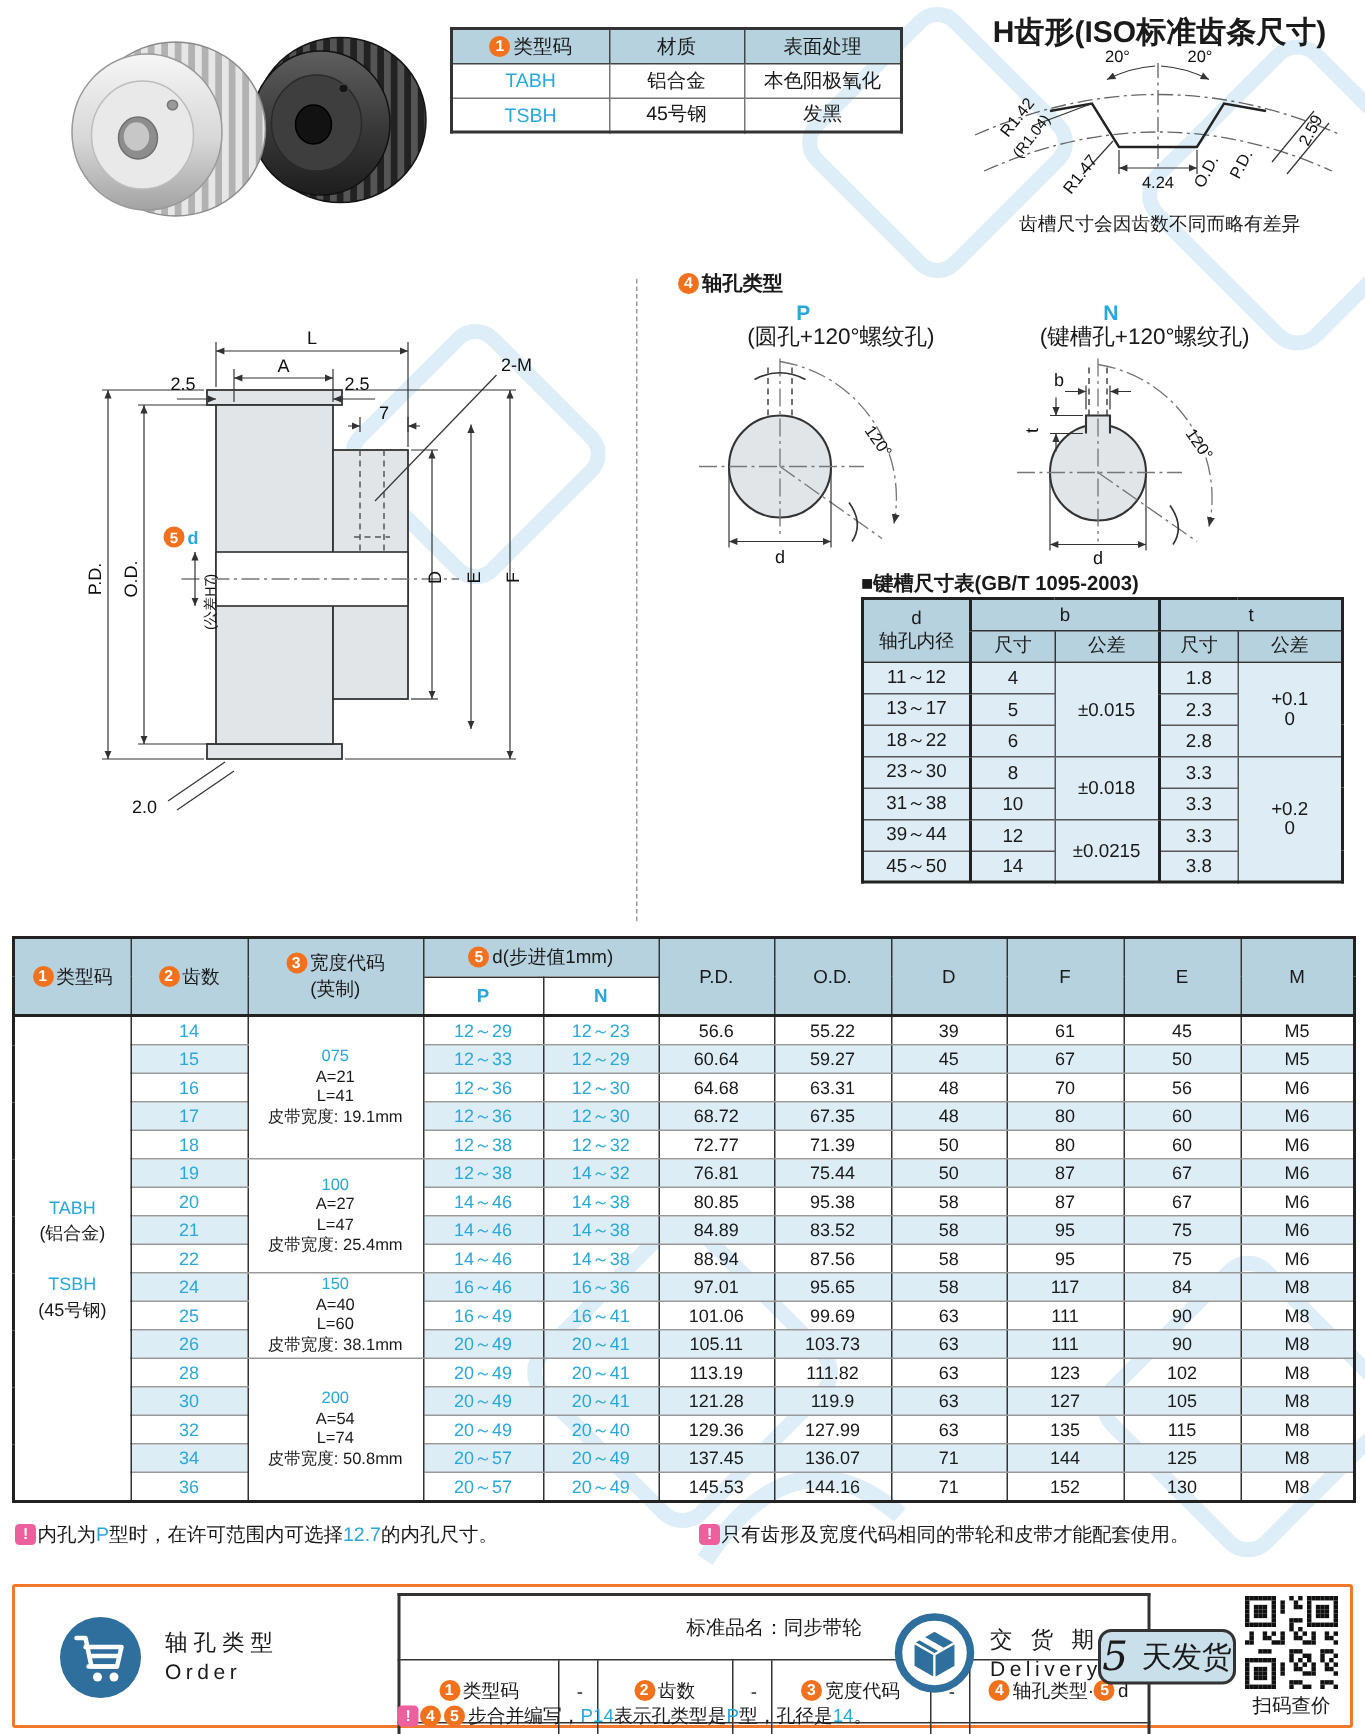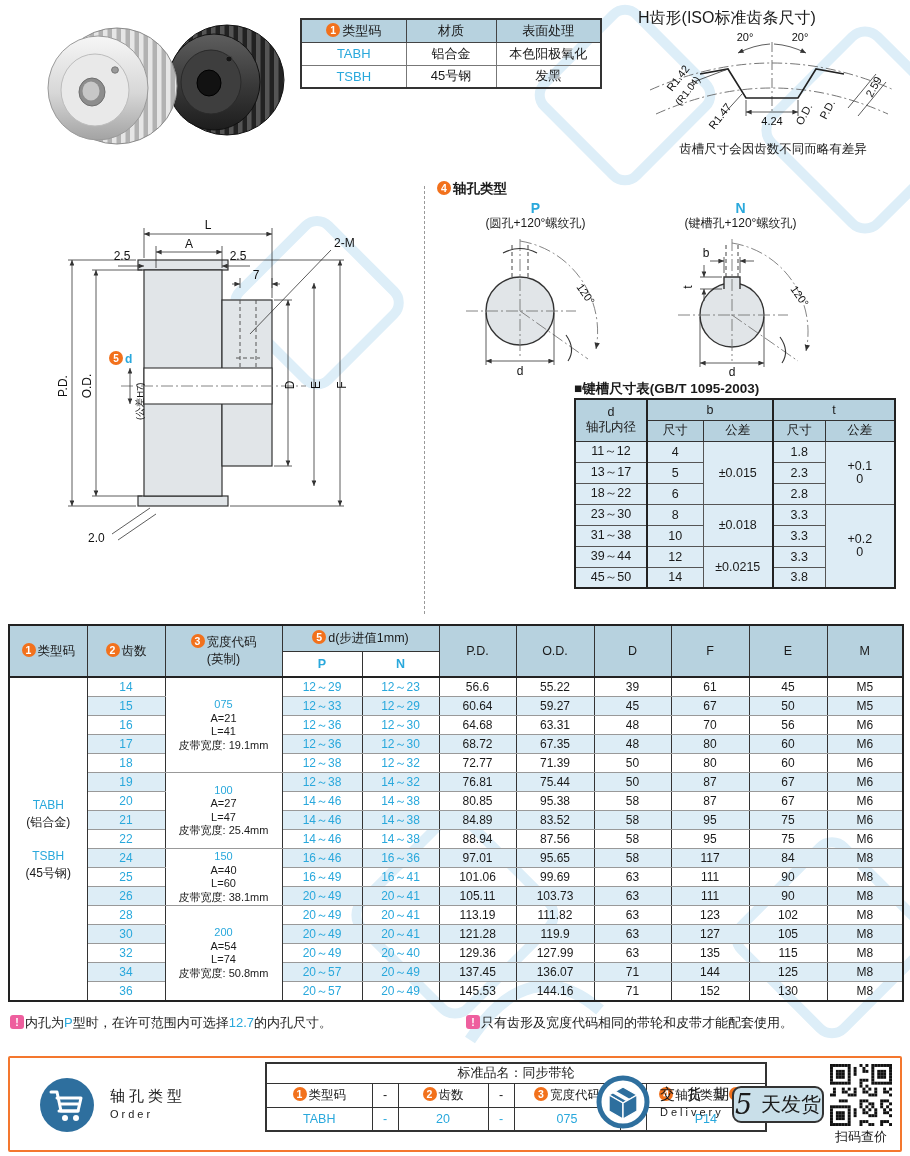--- a/index.html
+++ b/index.html
@@ -8,51 +8,51 @@
 .abs{position:absolute;z-index:1}
 .cyan{color:#29a8dc}
 .badge{display:inline-block;min-width:14px;height:14px;line-height:14px;border-radius:50%;background:#f2711c;color:#fff;font-size:10.5px;font-weight:bold;text-align:center;margin-right:2px;vertical-align:1px}
 .badge.pink{background:#ee5f9e;border-radius:3px;margin-right:1px}
 table{border-collapse:collapse}
 
 .mat{width:300px;border:2px solid #333;table-layout:fixed;font-size:13px}
 .mat th{background:#b7d2df;height:23px;font-weight:normal;border:1px solid #444}
 .mat td{height:23px;text-align:center;border:1px solid #777;background:transparent}
 
-.tooth-title{font-size:16px;font-weight:normal;text-align:left;width:270px}
+.tooth-title{font-size:20px;font-weight:bold;text-align:center;width:270px}
 .tooth-note{font-size:12.5px;text-align:center;width:270px;line-height:17px}
 
 .sec-title{font-size:13.5px;font-weight:bold}
 .hole-label{font-size:14px;font-weight:bold;text-align:center;color:#29a8dc}
-.hole-desc{font-size:12px;text-align:center}
+.hole-desc{font-size:15px;text-align:right}
 
 .kw{width:320px;border:2px solid #222;table-layout:fixed;font-size:12.5px}
 .kw th{background:#b7d2df;border:1px solid #333;height:21px;font-weight:normal}
 .kw td{background:#ddecf5;border:1px solid #555;height:21px;text-align:center}
 .kw .thick-l{border-left:2px solid #222}
 .kw .two-line div{line-height:13px}
 
 .spec{table-layout:fixed;width:894px;border:2px solid #222;font-size:12px}
 .spec th{background:#b7d2df;border:1px solid #333;font-weight:normal;font-size:12.5px;height:26px;padding:0}
 .spec th.pn{background:#fff;color:#29a8dc;font-weight:bold}
 .spec thead{border-bottom:2px solid #222}
 .spec td{border-left:1px solid #333;border-right:1px solid #333;border-top:1px solid #999;border-bottom:1px solid #999;text-align:center;height:18px;line-height:18px;padding:0}
 .spec td.alt{background:#ddedf6}
 .spec td.typecell{background:#fff;font-size:12px;line-height:17px}
 .spec td.widthcell{background:#fff;font-size:11px;line-height:13.5px}
 
 .note-line{font-size:13px;white-space:nowrap}
 
 .footer-box{border:2px solid #f4772e;border-radius:2px}
 .ord{width:500px;border:2px solid #333;table-layout:fixed;font-size:12.5px}
-.ord td{border:1px solid #333;text-align:center;height:24px;padding:0}
+.ord td{border:1px solid #333;text-align:center;height:24px;padding:12px}
 .ord .title-row td{height:20px;font-size:13px}
 .ord .val-row td{color:#29a8dc}
 .big-label{font-size:15px;letter-spacing:4px;line-height:19px;white-space:nowrap}
-.big-label .en{font-size:11px;letter-spacing:3px}
+.big-label .en{font-size:14px;letter-spacing:3px}
 .pill{background:#c9dfe9;border:2px solid #333;border-radius:9px;display:flex;align-items:center;justify-content:center;gap:9px}
 .pill .num{font-family:"DejaVu Serif",serif;font-style:italic;font-size:27px;line-height:27px}
 .pill .txt{font-size:20px}
 .qr-cap{font-size:13px;text-align:center;width:64px}
 svg text{font-family:"Liberation Sans","DejaVu Sans",sans-serif}
 </style>
 </head>
 <body>
 
 <svg class="abs" style="left:0;top:0;z-index:0" width="910" height="1156">
@@ -247,21 +247,21 @@
   <g>
     <circle cx="90" cy="150" r="7" fill="#f2711c"></circle>
     <text x="90" y="153.8" fill="#fff" font-size="10" font-weight="bold" text-anchor="middle">5</text>
     <text x="99" y="154.5" fill="#29a8dc" font-size="12" font-weight="bold">d</text>
     <text x="117" y="212" transform="rotate(-90 117 212)" font-size="9.5" fill="#111">(公差H7)</text>
   </g>
 </svg>
 
 <div class="abs" style="left:424px;top:186px;height:428px;border-left:1.5px dashed #999"></div>
 
-<div class="abs sec-title" style="left:437px;top:180px">
+<div class="abs sec-title" style="left:452px;top:180px">
   <span class="badge">4</span><span>轴孔类型</span>
 </div>
 
 <div class="abs hole-label" style="left:448px;top:200px;width:175px">P</div>
 <div class="abs hole-desc" style="left:448px;top:215px;width:175px">(圆孔+120°螺纹孔)</div>
 <svg class="abs" style="left:448px;top:231px" width="175" height="146" viewBox="0 0 175 146">
   <defs>
     <marker id="ar3" markerWidth="8" markerHeight="8" refX="7" refY="3" orient="auto">
         <path d="M0,0 L7,3 L0,6 z" fill="#333"></path>
       </marker>
@@ -715,20 +715,23 @@
       <td>TABH</td>
       <td>-</td>
       <td>20</td>
       <td>-</td>
       <td>075</td>
       <td>-</td>
       <td>P14</td>
     </tr>
   </tbody>
     </table>
+  <div class="abs note-line" style="left:255px;top:78px;font-size:12.5px">
+    <span class="badge pink">!</span><span class="badge">4</span><span class="badge">5</span><span>步合并编写，</span><span class="cyan">P14</span><span>表示孔类型是</span><span class="cyan">P</span><span>型，孔径是</span><span class="cyan">14</span><span>。</span>
+  </div>
 
   <svg class="abs" style="left:585px;top:16px" width="56" height="56" viewBox="0 0 56 56">
     <circle cx="28" cy="28" r="24" fill="#fff" stroke="#2e6f9e" stroke-width="5"></circle>
     <g fill="#2e6f9e" stroke="#fff" stroke-width="1.4" stroke-linejoin="round">
       <polygon points="28,13 42,21 28,29 14,21"></polygon>
       <polygon points="14,21 28,29 28,45 14,37"></polygon>
       <polygon points="42,21 28,29 28,45 42,37"></polygon>
     </g>
     <polygon points="21,17 35,25 31,27 17,19" fill="#fff"></polygon>
   </svg>

